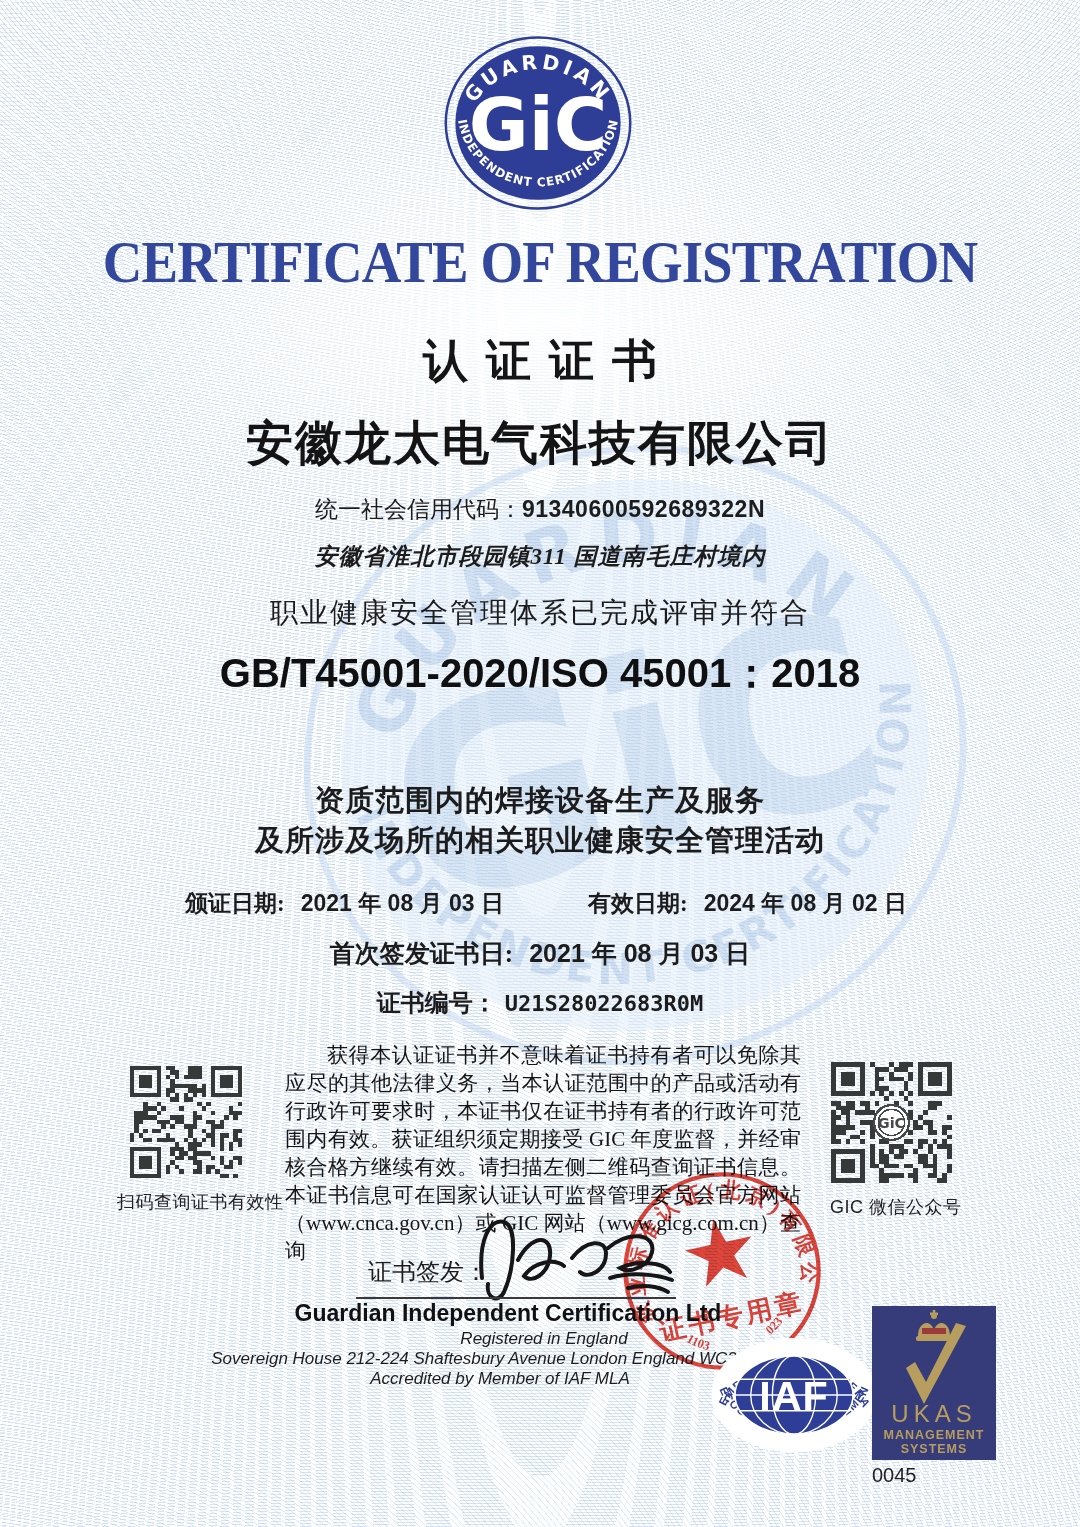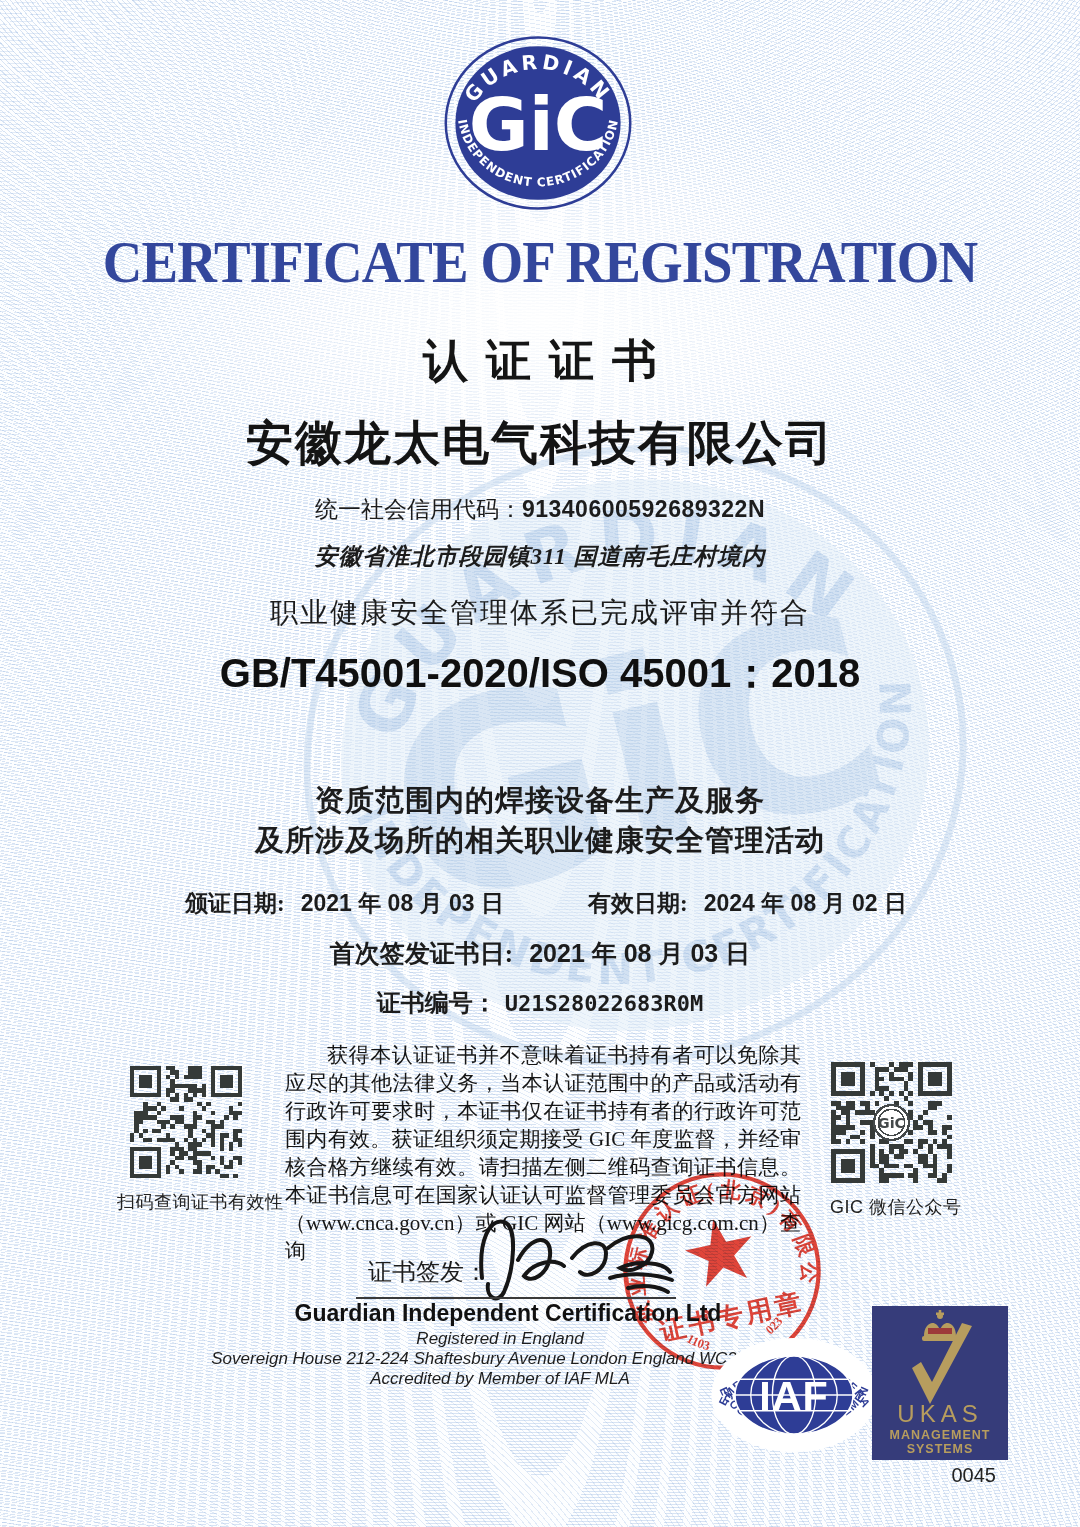--- a/index.html
+++ b/index.html
@@ -34,23 +34,23 @@
   .certno .val{font-family:"DejaVu Sans Mono","Liberation Mono",monospace;font-weight:bold;font-size:22px;margin-left:8px;}
   .disclaimer{left:285px;top:1041px;width:516px;font-size:21px;line-height:28px;text-align:justify;text-indent:2em;color:#161616;}
   .qr{position:absolute;}
   .qr svg{display:block;width:100%;height:100%;}
   .qrlabel{position:absolute;font-family:"Liberation Sans",sans-serif;font-size:18px;letter-spacing:.5px;color:#222;}
   .sign-label{left:368px;top:1256px;font-size:24px;}
   .rule{left:356px;top:1297px;width:320px;height:2px;background:#3a3a3a;}
   .issuer{left:0;width:1000px;text-align:center;}
   .iname{top:1300px;font-family:"Liberation Sans",sans-serif;font-weight:bold;font-size:23px;color:#111;padding-left:8px;}
   .ital{font-family:"Liberation Sans",sans-serif;font-style:italic;font-size:17px;color:#1d1d1d;}
-  .reg{top:1329px;} .sov{top:1349px;} .acc{top:1369px;}
-  .ukas-box{left:872px;top:1306px;width:136px;height:154px;background:#363c7a;}
-  .ukas-code{left:872px;top:1464px;width:124px;text-align:right;font-family:"Liberation Sans",sans-serif;font-size:20px;color:#222;}
+  .reg{top:1329px;margin-left:44px;} .sov{top:1349px;} .acc{top:1369px;}
+  .ukas-box{left:872px;top:1306px;width:124px;height:154px;background:#363c7a;}
+  .ukas-code{left:872px;top:1464px;width:124px;text-align:left;font-family:"Liberation Sans",sans-serif;font-size:20px;color:#222;}
   .seal{left:617px;top:1166px;width:210px;height:210px;opacity:.93;mix-blend-mode:multiply;}
   .wm{left:285px;top:425px;width:700px;height:660px;opacity:.5;transform:rotate(-14deg);pointer-events:none;}
 </style>
 </head>
 <body>
 
 <div class="page">
 
   <svg class="abs wm" viewBox="0 0 204 184" aria-hidden="true">
     <defs>

